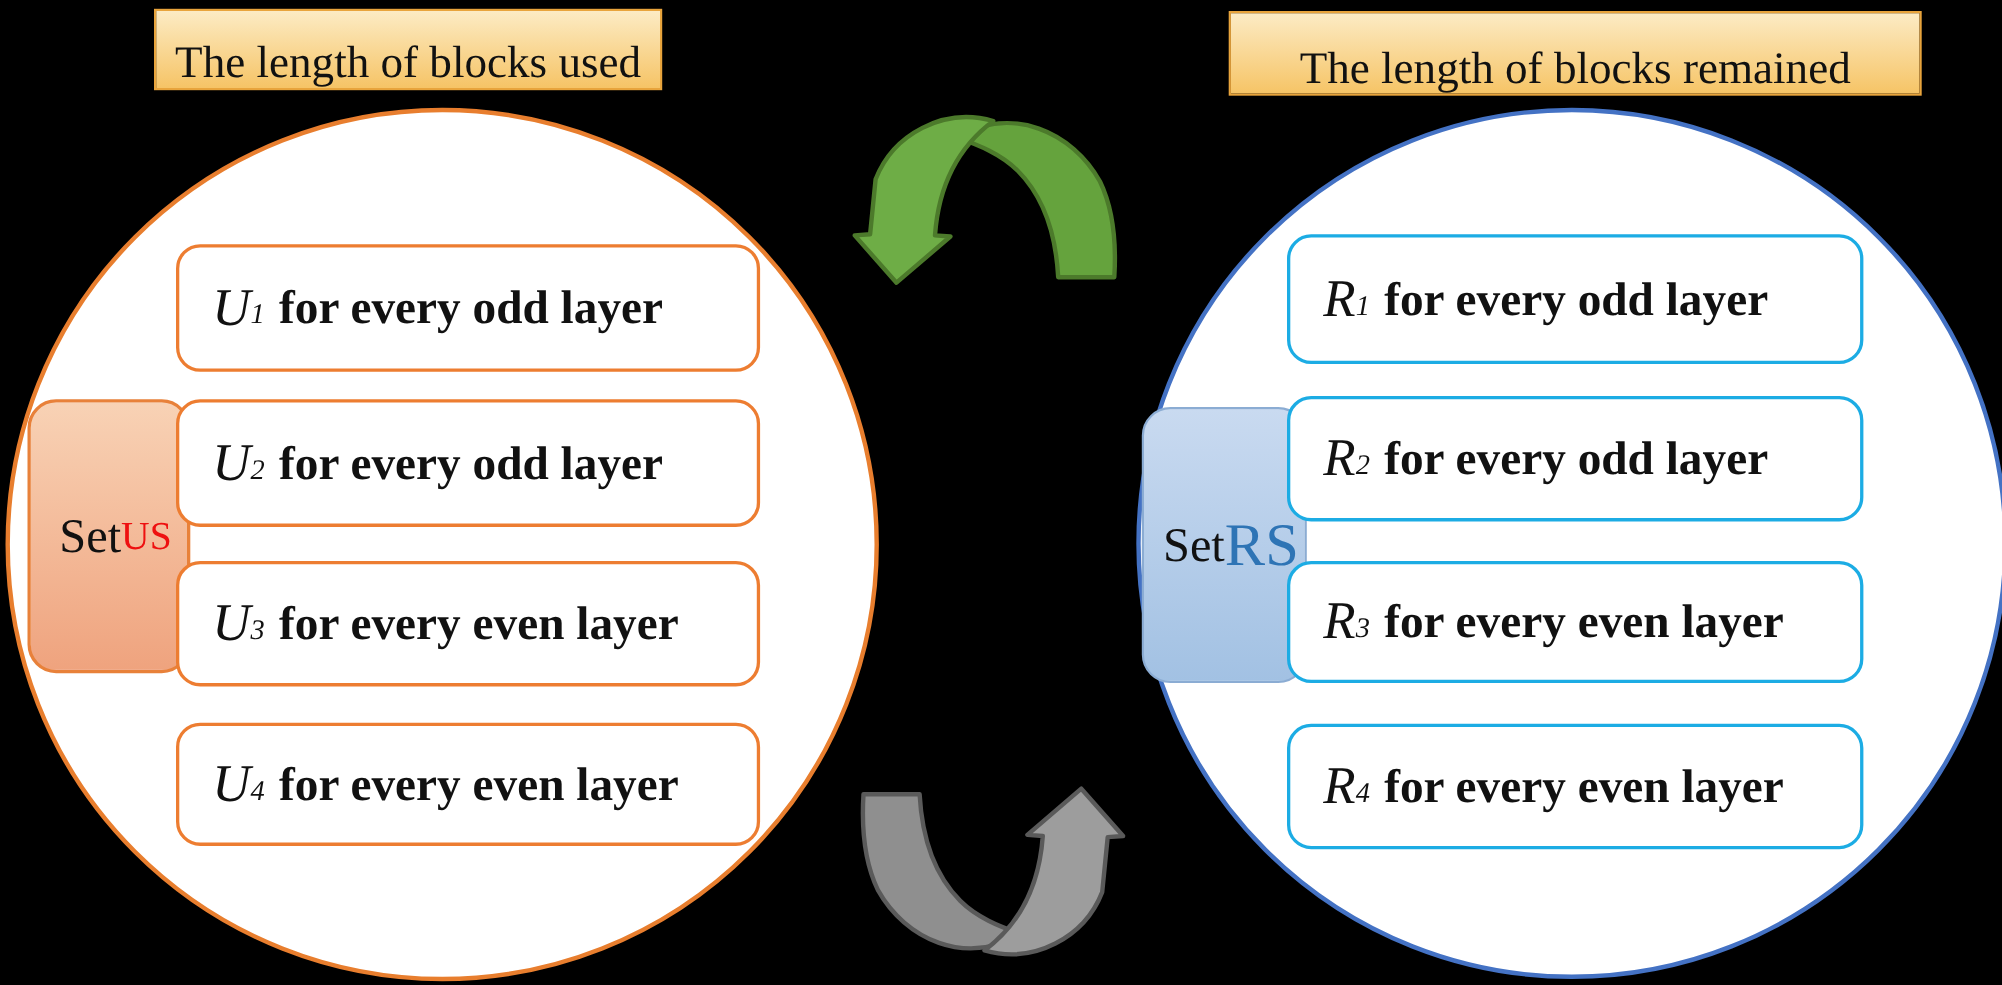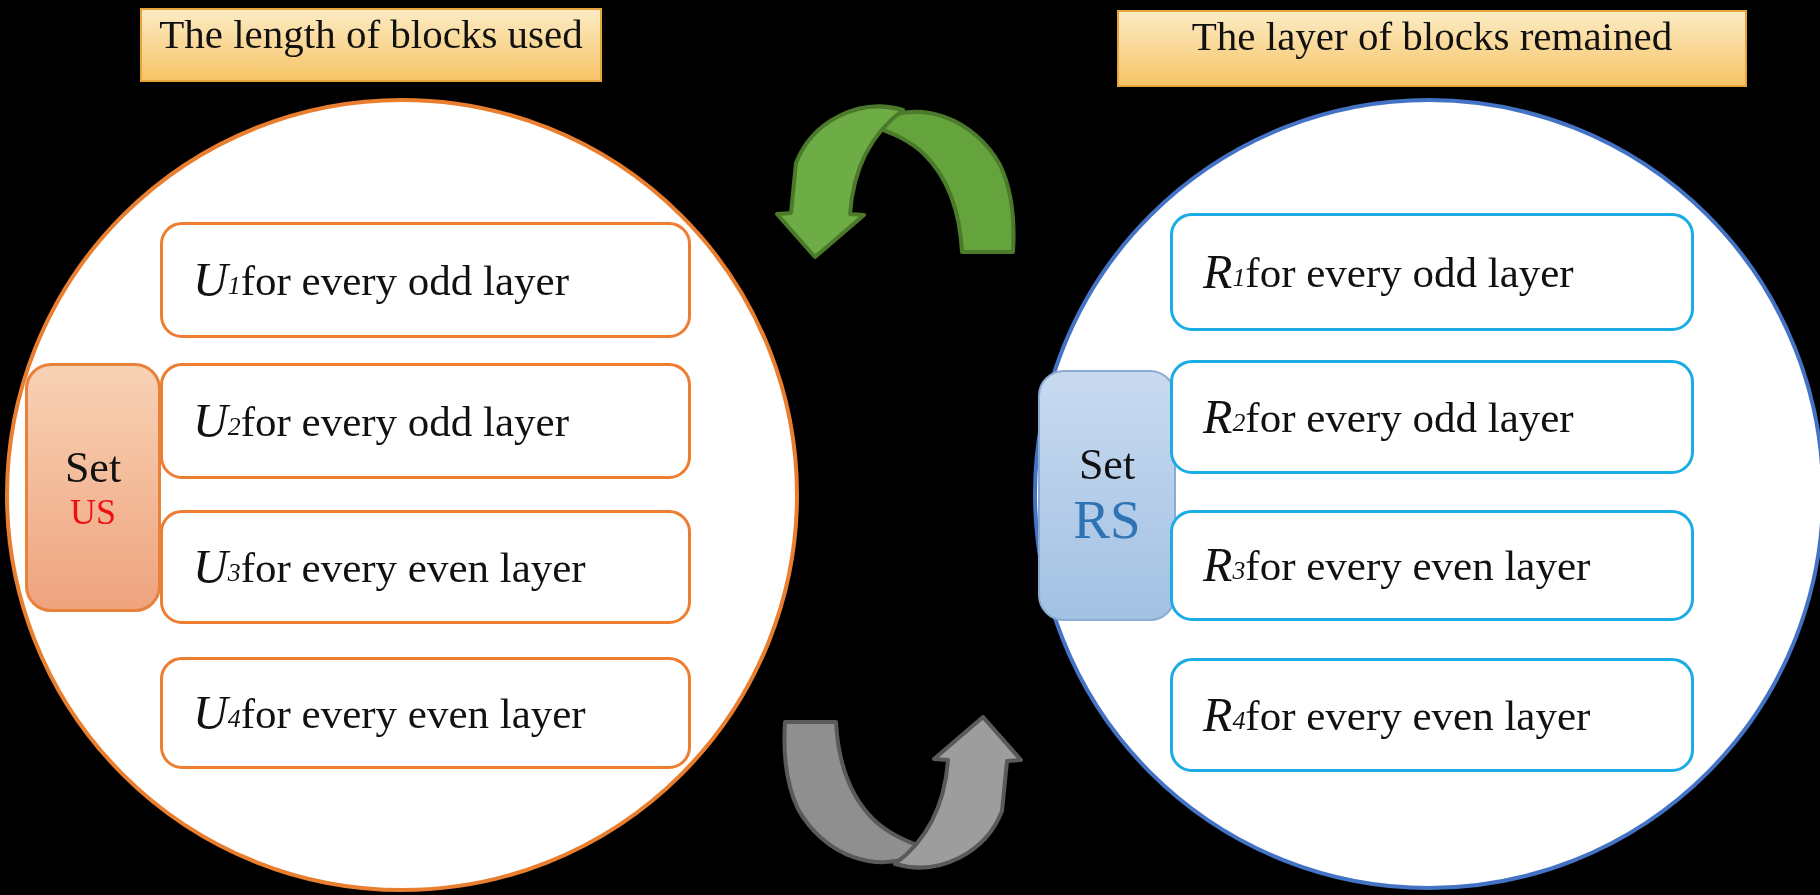--- a/index.html
+++ b/index.html
@@ -2,54 +2,54 @@
 <html><head>
 <meta charset="utf-8">
 <style>
   html,body{margin:0;padding:0;background:#000;}
   #stage{
     position:relative;width:1820px;height:895px;background:#000;overflow:hidden;
     font-family:"Liberation Serif","DejaVu Serif",serif;
   }
   
   .banner{
-    position:absolute;display:flex;align-items:flex-start;justify-content:center;
+    position:absolute;display:flex;align-items:flex-end;justify-content:center;
     background:linear-gradient(#FCEBC4,#F6C466);
     border:2px solid #E8A43C;
     color:#111;font-size:41px;white-space:nowrap;
   }
   #banner-used{left:140px;top:8px;width:458px;height:70px;}
   #banner-remained{left:1117px;top:10px;width:626px;height:73px;}
   
   .circle{position:absolute;border-radius:50%;background:#fff;}
   #circle-us{left:5px;top:98px;width:786px;height:786px;border:4px solid #E87E2E;}
   #circle-rs{left:1033px;top:98px;width:784px;height:784px;border:4px solid #4472C4;}
   
   .ibox{
     position:absolute;display:flex;align-items:center;
     background:#fff;border-radius:22px;
     color:#111;font-size:43px;padding-left:30px;white-space:nowrap;line-height:1;
   }
   .ibox.us{border:3px solid #ED7D31;left:160px;width:495px;}
   .ibox.rs{border:3px solid #1CACE4;left:1170px;width:488px;}
   .ivar{font-style:italic;font-size:1.12em;}
   .isub{font-style:italic;font-size:0.6em;position:relative;top:0.22em;}
-  .irest{}
+  .irest{margin-left:13px;font-weight:bold;}
   #us-box-1{top:222px;height:110px;}
   #us-box-2{top:363px;height:110px;}
   #us-box-3{top:510px;height:108px;}
   #us-box-4{top:657px;height:106px;}
   #rs-box-1{top:213px;height:112px;}
   #rs-box-2{top:360px;height:108px;}
   #rs-box-3{top:510px;height:105px;}
   #rs-box-4{top:658px;height:108px;}
   
   .badge{
-    position:absolute;display:flex;flex-direction:column;align-items:center;justify-content:center;
-    border-radius:26px;line-height:1.12;text-align:center;
+    position:absolute;display:flex;align-items:center;justify-content:center;
+    border-radius:26px;line-height:1.12;text-align:center;padding-left:12px;
   }
   #badge-us{
     left:25px;top:363px;width:130px;height:243px;
     background:linear-gradient(#F8D2B5,#EFA37E);border:3px solid #E8813A;
   }
   #badge-rs{
     left:1038px;top:370px;width:134px;height:247px;
     background:linear-gradient(#C9DAF0,#A2C1E3);border:2px solid #8BACD3;
   }
   .badge .l1{color:#111;font-size:44px;}
@@ -62,21 +62,21 @@
 </style>
 </head>
 <body>
 
 <div id="stage">
 
   <div class="banner" id="banner-used">
     <span>The length of blocks used</span>
   </div>
   <div class="banner" id="banner-remained">
-    <span>The layer of blocks remained</span>
+    <span>The length of blocks remained</span>
   </div>
 
   <div class="circle" id="circle-us"></div>
   <div class="circle" id="circle-rs"></div>
 
   <div class="badge" id="badge-us">
     <span class="l1">Set</span>
     <span class="l2">US</span>
   </div>
   <div class="badge" id="badge-rs">

